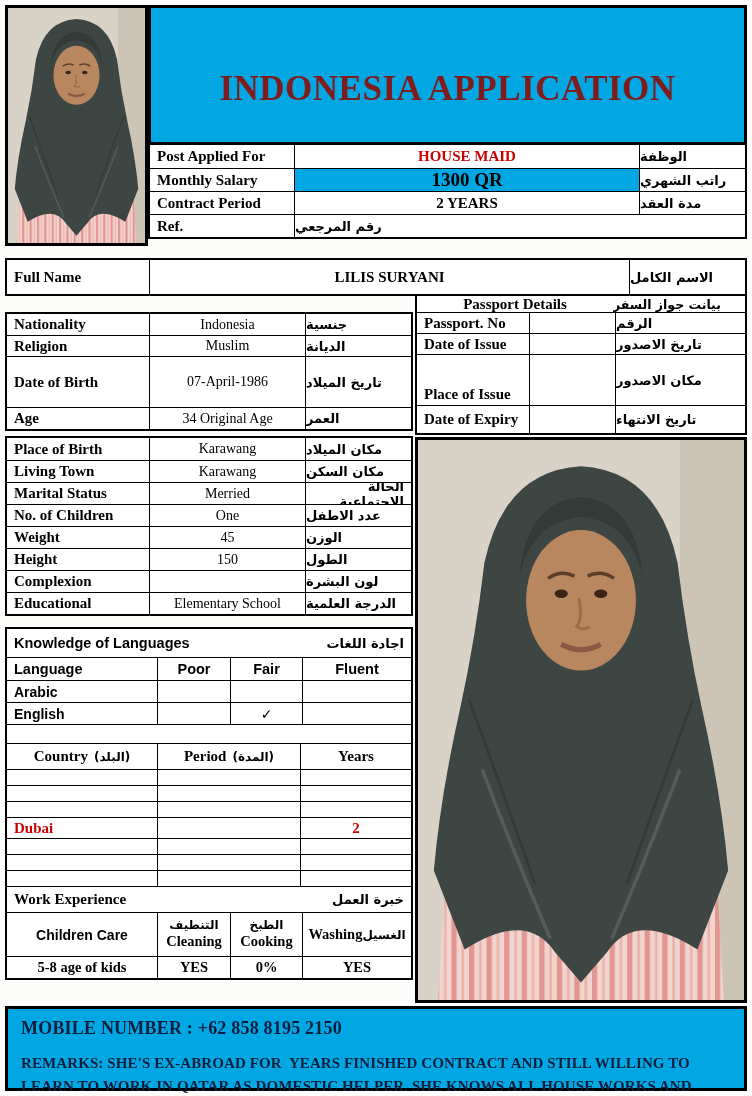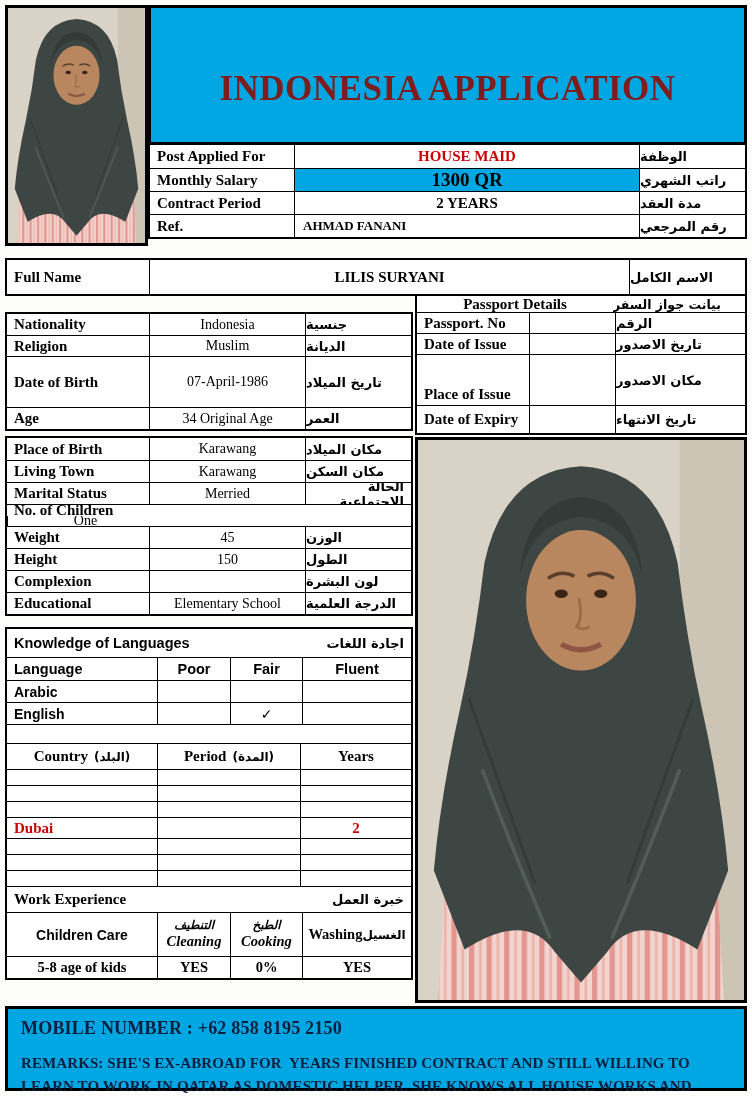--- a/index.html
+++ b/index.html
@@ -25,21 +25,21 @@
   .cell.noline { border-left:none; }
   .lab { font-weight:bold; font-size:15px; padding-left:7px; }
   .val { justify-content:center; font-size:14px; text-align:center; }
   .ar  { justify-content:flex-end; padding-right:7px; font-weight:bold; font-size:13px;
          direction:rtl; font-family:"DejaVu Sans", sans-serif; }
   .bold { font-weight:bold; }
   .red { color:#CC0000; }
   .cyanbg { background:#00A7E3; }
   .sans { font-family:"Liberation Sans", sans-serif; }
   .bottom { align-items:flex-end; padding-bottom:2px; }
-  .stack { flex-direction:column; justify-content:center; line-height:1.15;font-style:italic; }
+  .stack { flex-direction:column; justify-content:center; line-height:1.15; }
   .arsmall { font-family:"DejaVu Sans", sans-serif; font-size:12px; font-weight:bold; direction:rtl; }
 
   
   .t-job  .c1{width:144px;} .t-job  .c2{width:345px;} .t-job .c3{flex:1;}
   .t-name .c1{width:142px;} .t-name .c2{width:480px;} .t-name .c3{flex:1;}
   .t-pa   .c1{width:142px;} .t-pa   .c2{width:156px;} .t-pa  .c3{flex:1;}
   .t-pp   .c1{width:112px;} .t-pp   .c2{width:86px;}  .t-pp  .c3{flex:1;}
   .lc1{width:150px;} .lc2{width:73px;} .lc3{width:72px;} .lc4{flex:1;}
   .cc1{width:150px;} .cc2{width:143px;} .cc3{flex:1;}
 
@@ -105,21 +105,20 @@
     <div class="cell c2 val bold cyanbg" style="font-size:19px;">1300 QR</div>
     <div class="cell c3 ar" dir="rtl">راتب الشهري</div>
   </div>
   <div class="row" style="height:23px;">
     <div class="cell first c1 lab">Contract Period</div>
     <div class="cell c2 val bold" style="font-size:15px;">2 YEARS</div>
     <div class="cell c3 ar" dir="rtl">مدة العقد</div>
   </div>
   <div class="row" style="height:23px;">
     <div class="cell first c1 lab">Ref.</div>
-    <div class="cell c2 bold" style="font-size:13px; padding-left:8px;">AHMAD FANANI</div>
     <div class="cell c3 ar" dir="rtl">رقم المرجعي</div>
   </div>
 </div>
 
 <div class="tbl t-name" style="left:5px; top:258px; width:742px;">
   <div class="row first" style="height:34px;">
     <div class="cell first c1 lab">Full Name</div>
     <div class="cell c2 val bold" style="font-size:15px;">LILIS SURYANI</div>
     <div class="cell c3 ar" dir="rtl">الاسم الكامل</div>
   </div>
@@ -184,21 +183,21 @@
   <div class="row" style="height:22px;">
     <div class="cell first c1 lab">Living Town</div>
     <div class="cell c2 val">Karawang</div>
     <div class="cell c3 ar" dir="rtl">مكان السكن</div>
   </div>
   <div class="row" style="height:22px;">
     <div class="cell first c1 lab">Marital Status</div>
     <div class="cell c2 val">Merried</div>
     <div class="cell c3 ar" dir="rtl">الحالة الاجتماعية</div>
   </div>
-  <div class="row" style="height:22px;flex-direction:column;">
+  <div class="row" style="height:22px;">
     <div class="cell first c1 lab">No. of Children</div>
     <div class="cell c2 val">One</div>
     <div class="cell c3 ar" dir="rtl">عدد الاطفل</div>
   </div>
   <div class="row" style="height:22px;">
     <div class="cell first c1 lab">Weight</div>
     <div class="cell c2 val">45</div>
     <div class="cell c3 ar" dir="rtl">الوزن</div>
   </div>
   <div class="row" style="height:22px;">

